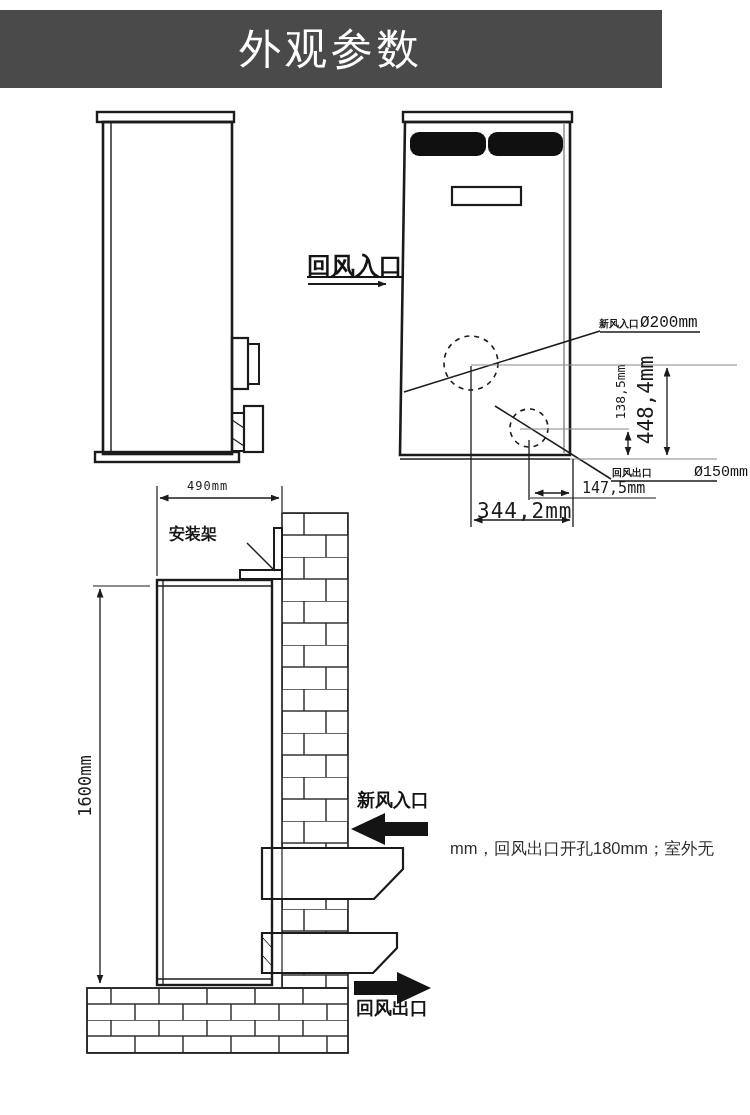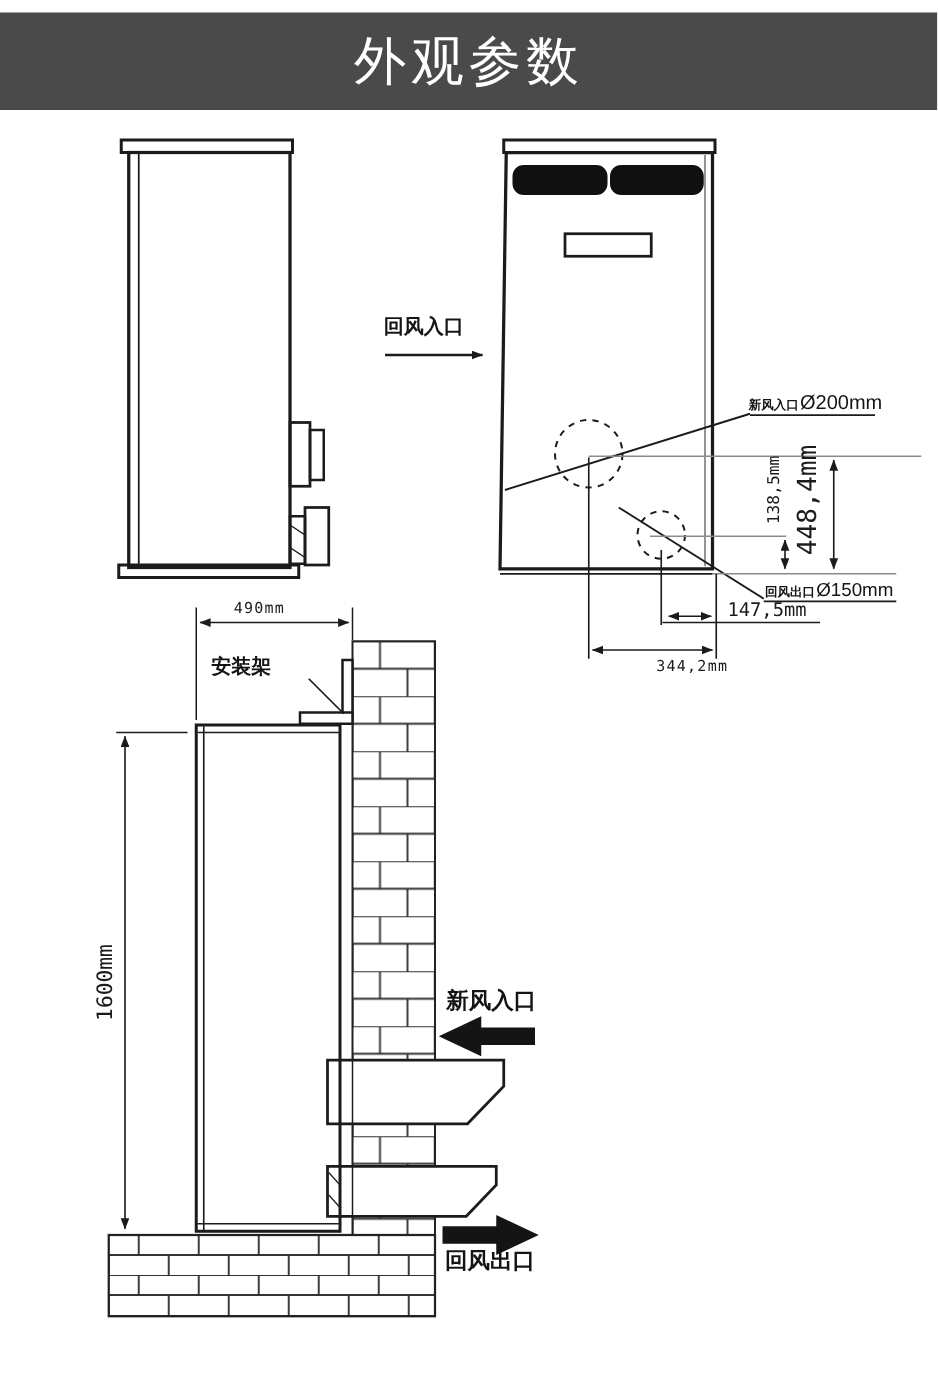--- a/index.html
+++ b/index.html
@@ -1,28 +1,28 @@
 <!DOCTYPE html>
 <html><head>
 <meta charset="utf-8">
 <style>
   html,body{margin:0;padding:0;background:#fff;}
   #page{position:relative;width:750px;height:1115px;background:#ffffff;overflow:hidden;
         font-family:"Liberation Sans",sans-serif;}
-  .header{position:absolute;left:0;top:10px;width:750px;height:78px;background:#4a4a4a;
+  .header{position:absolute;left:0;top:10px;width:662px;height:78px;background:#4a4a4a;
           display:flex;align-items:center;justify-content:center;}
   .header .title{color:#ffffff;font-size:42px;letter-spacing:4px;font-weight:500;}
   svg{position:absolute;left:0;top:0;}
   .lbl{position:absolute;color:#141414;white-space:nowrap;line-height:1;}
   .cjk{font-weight:bold;}
   .dim{font-family:"DejaVu Sans Mono",monospace;color:#1b1b1b;}
   .rot{transform:translate(-50%,-50%) rotate(-90deg);transform-origin:center;}
   .holelbl{display:flex;align-items:baseline;gap:1px;}
   .holelbl .sm{font-size:10px;font-weight:bold;}
-  .holelbl .bg{font-family:Liberation Sans, sans-serif;}
+  .holelbl .bg{font-family:Liberation Mono, monospace;}
   .notes{position:absolute;left:450px;top:836px;width:300px;color:#2e2e2e;
          font-size:16.5px;line-height:25.8px;}
 </style>
 </head>
 <body>
 
 <div id="page">
 
   <div class="header">
     <span class="title">外观参数</span>
@@ -135,46 +135,47 @@
 
     <g stroke="#1b1b1b" fill="none">
       <line x1="157" y1="486" x2="157" y2="576" stroke-width="1.2"></line>
       <line x1="282" y1="486" x2="282" y2="512" stroke-width="1.2"></line>
       <line x1="160" y1="498" x2="279" y2="498" stroke-width="1.3" marker-start="url(#arr)" marker-end="url(#arr)"></line>
       <line x1="93" y1="586" x2="150" y2="586" stroke-width="1.2"></line>
       <line x1="100" y1="589" x2="100" y2="983" stroke-width="1.3" marker-start="url(#arr)" marker-end="url(#arr)"></line>
     </g>
   </svg>
 
-  <div class="lbl cjk" style="left:307px;top:254px;font-size:16px;">回风入口</div>
+  <div class="lbl cjk" style="left:307px;top:254px;font-size:24px;text-decoration:underline;">回风入口</div>
 
   <div class="lbl holelbl" style="left:599px;top:315px;">
     <span class="sm">新风入口</span>
     <span class="bg" style="font-size:16px;">Ø200mm</span>
   </div>
 
   <div class="lbl holelbl" style="left:612px;top:465px;">
     <span class="sm">回风出口</span>
-    <span class="bg" style="font-size:15px;">Ø150mm</span>
+    <span class="bg" style="font-size:15px;margin-left:41px;">Ø150mm</span>
   </div>
 
   <div class="lbl dim rot" style="left:620px;top:392px;font-size:13px;">138,5mm</div>
 
   <div class="lbl dim rot" style="left:646px;top:400px;font-size:21px;">448,4mm</div>
 
   <div class="lbl dim" style="left:582px;top:481px;font-size:15px;text-align:right;">147,5mm</div>
 
-  <div class="lbl dim" style="left:477px;top:527px;font-size:12px;letter-spacing:1px;margin-left:48px;">344,2mm</div>
+  <div class="lbl dim" style="left:477px;top:501px;font-size:21px;letter-spacing:1px;">344,2mm</div>
 
   <div class="lbl dim" style="left:187px;top:480px;font-size:12px;letter-spacing:1px;">490mm</div>
 
   <div class="lbl cjk" style="left:169px;top:526px;font-size:16px;">安装架</div>
 
   <div class="lbl dim rot" style="left:85px;top:786px;font-size:17px;">1600mm</div>
 
   <div class="lbl cjk" style="left:357px;top:791px;font-size:18px;">新风入口</div>
 
   <div class="lbl cjk" style="left:356px;top:999px;font-size:18px;">回风出口</div>
 
   <div class="notes">
+    <div>mm，回风出口开孔180mm；室外无</div>
   </div>
 
 </div>
 
 </body></html>

